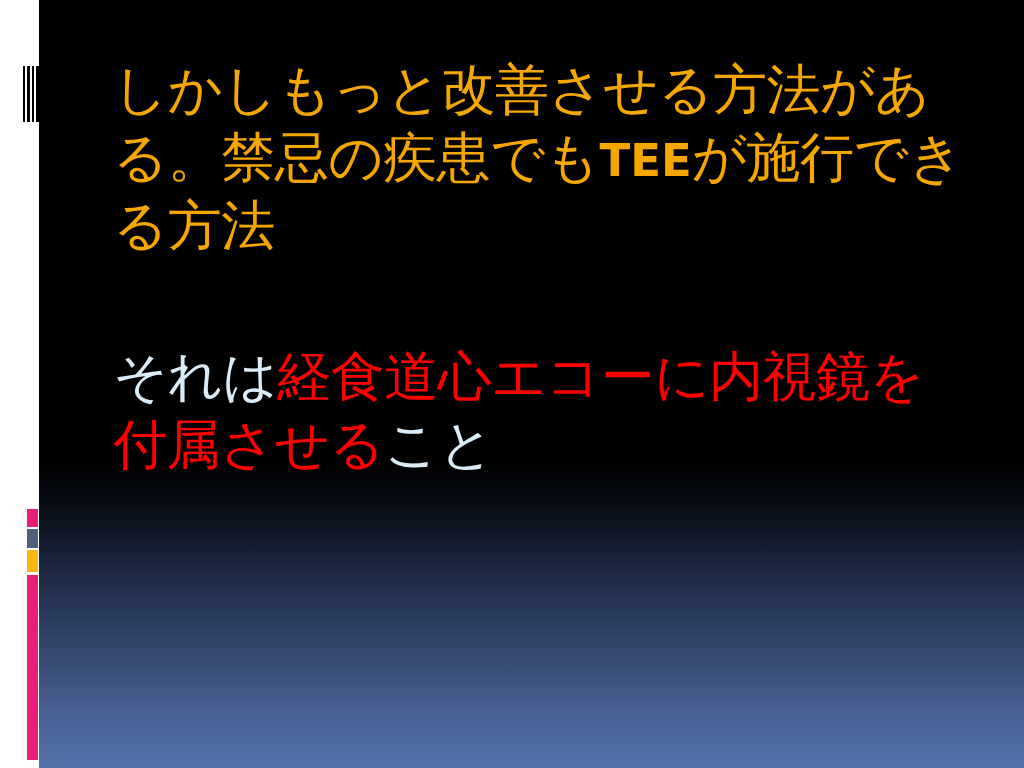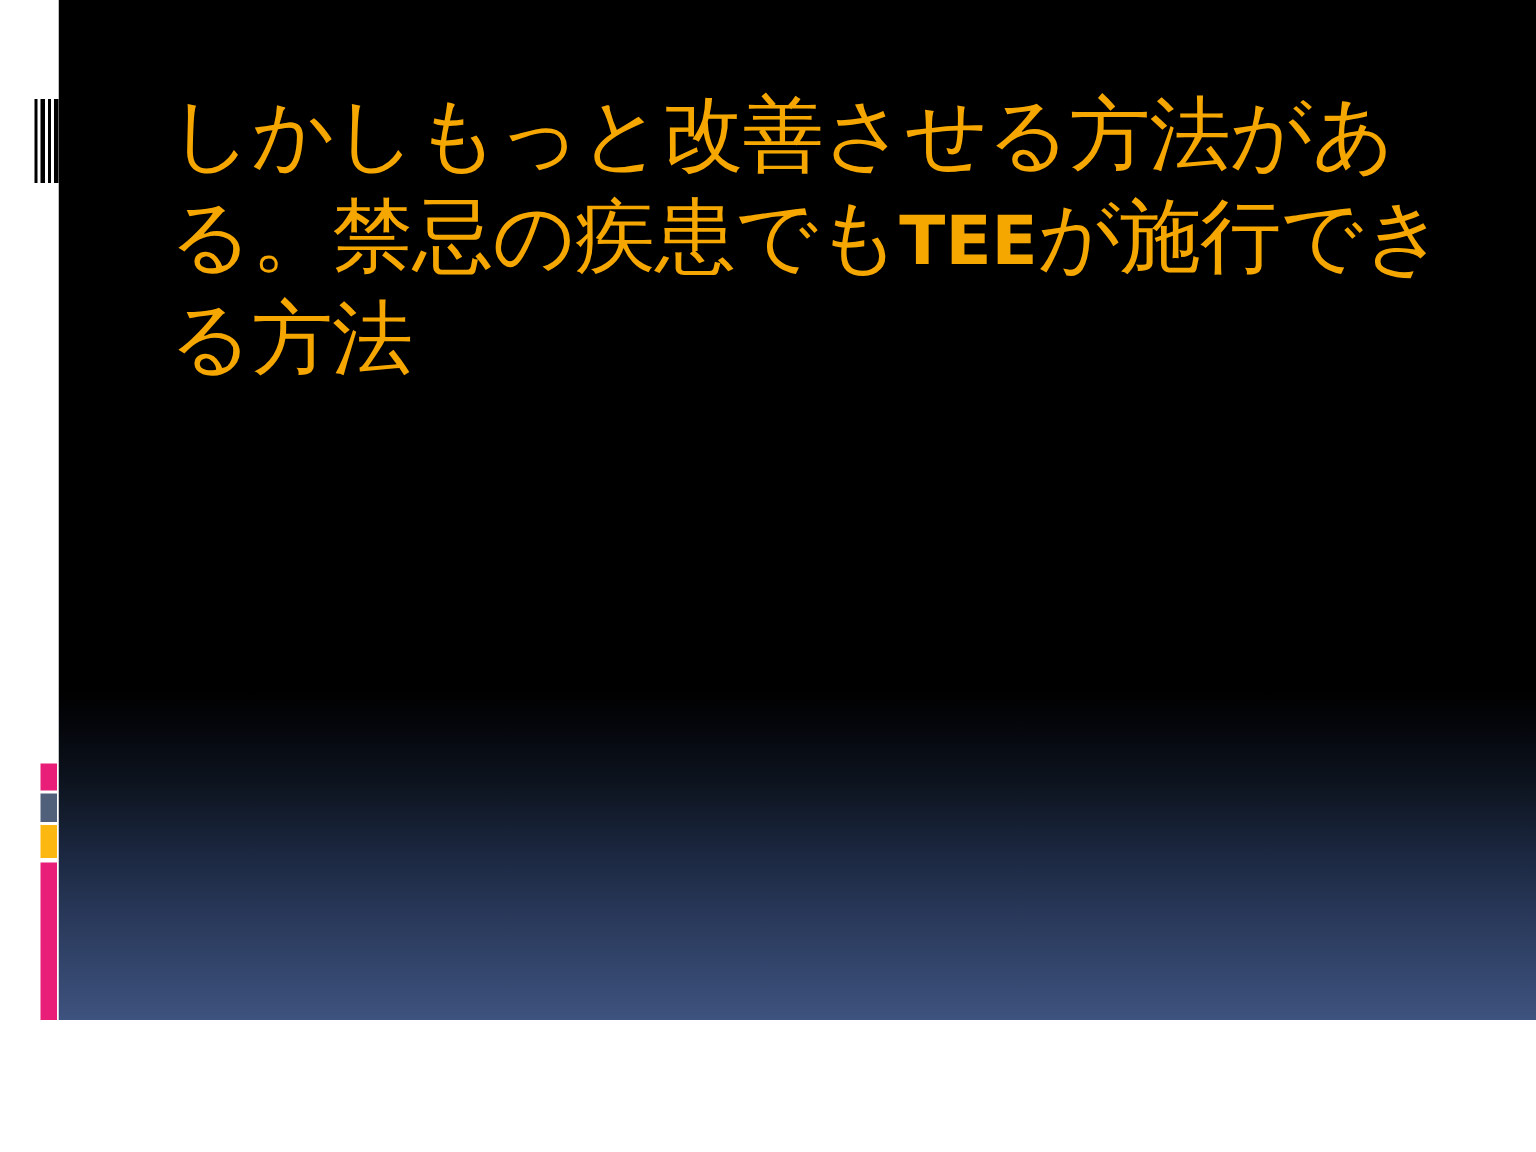--- a/index.html
+++ b/index.html
@@ -10,21 +10,21 @@
   body {
     width: 1024px;
     height: 768px;
     overflow: hidden;
     font-family: "DejaVu Sans", "Liberation Sans", sans-serif;
   }
 
   #slide {
     position: relative;
     width: 1024px;
-    height: 680px;
+    height: 768px;
     background: #ffffff;
     overflow: hidden;
   }
 
   
   .canvas {
     position: absolute;
     left: 39px;
     top: 0;
     width: 985px;
@@ -139,16 +139,17 @@
   <div class="accent accent-slate"></div>
   <div class="accent accent-gold"></div>
   <div class="accent accent-pink-long"></div>
 
   <div class="body-text">
 
     <p class="para para-1"><span>しかしもっと改善させる方法がある。禁忌の疾患でも</span><span class="latin">TEE</span><span>が施行できる方法</span></p>
 
     <div class="spacer"></div>
 
+    <p class="para para-2"><span>それは</span><span class="red">経食道心エコーに内視鏡を付属させる</span><span>こと</span></p>
 
   </div>
 
 </div>
 
 </body></html>

